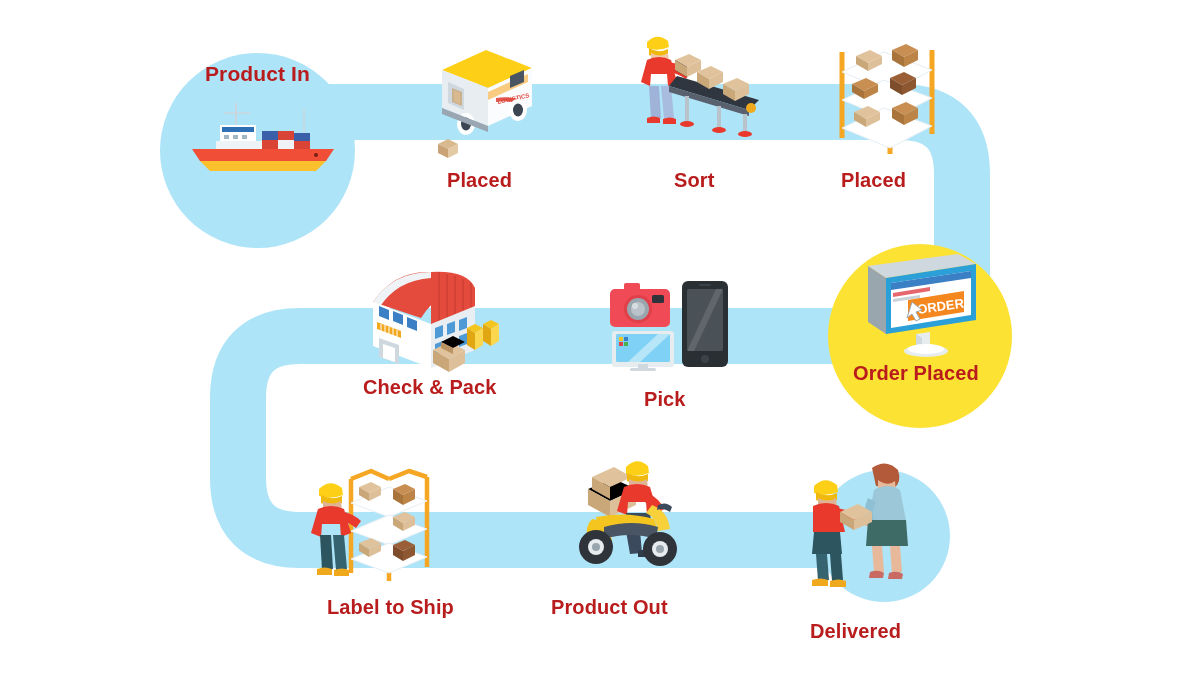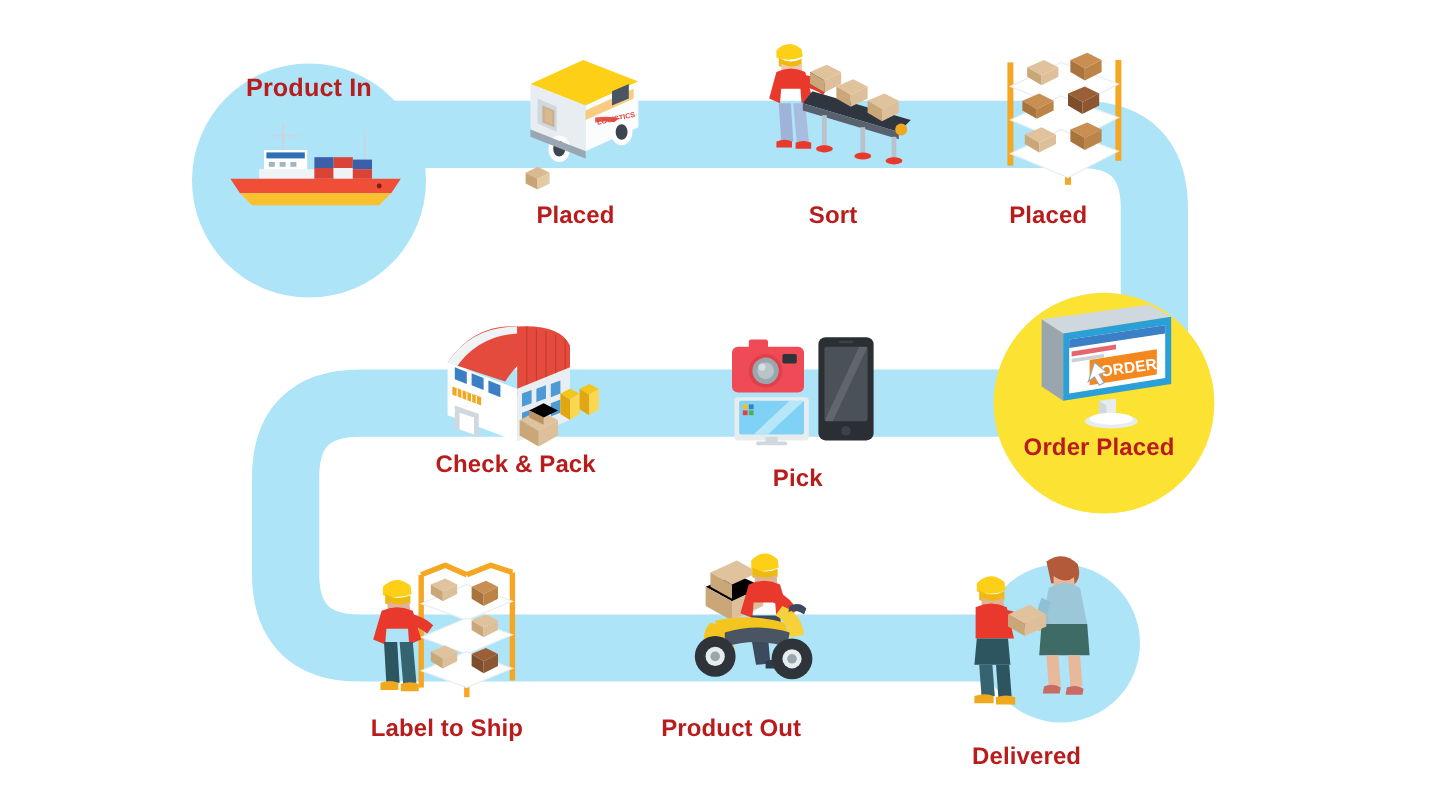--- a/index.html
+++ b/index.html
@@ -31,21 +31,21 @@
   .lbl-step{font-size:20px;}
   .lbl-node{font-size:20px;}
 
   #lbl-product-in{left:205px;top:62px;font-size:21px;}
   #lbl-receive{left:447px;top:169px;}
   #lbl-sort{left:674px;top:169px;}
   #lbl-shelve{left:841px;top:169px;}
   #lbl-order-placed{left:853px;top:362px;font-size:20px;}
   #lbl-check-pack{left:363px;top:376px;}
   #lbl-pick{left:644px;top:376px;margin-top:12px;}
-  #lbl-label-ship{left:309px;top:596px;}
+  #lbl-label-ship{left:327px;top:596px;}
   #lbl-product-out{left:551px;top:596px;}
   #lbl-delivered{left:810px;top:620px;}
 
   
   .art{position:absolute;}
   .art svg{display:block;overflow:visible;}
 </style>
 </head>
 <body>
 

